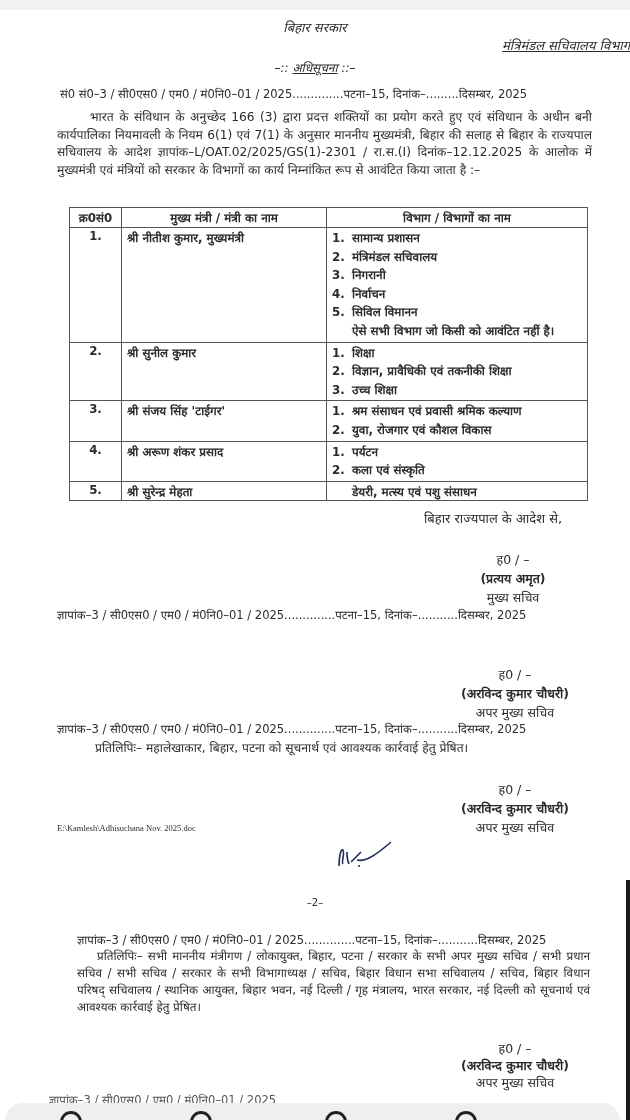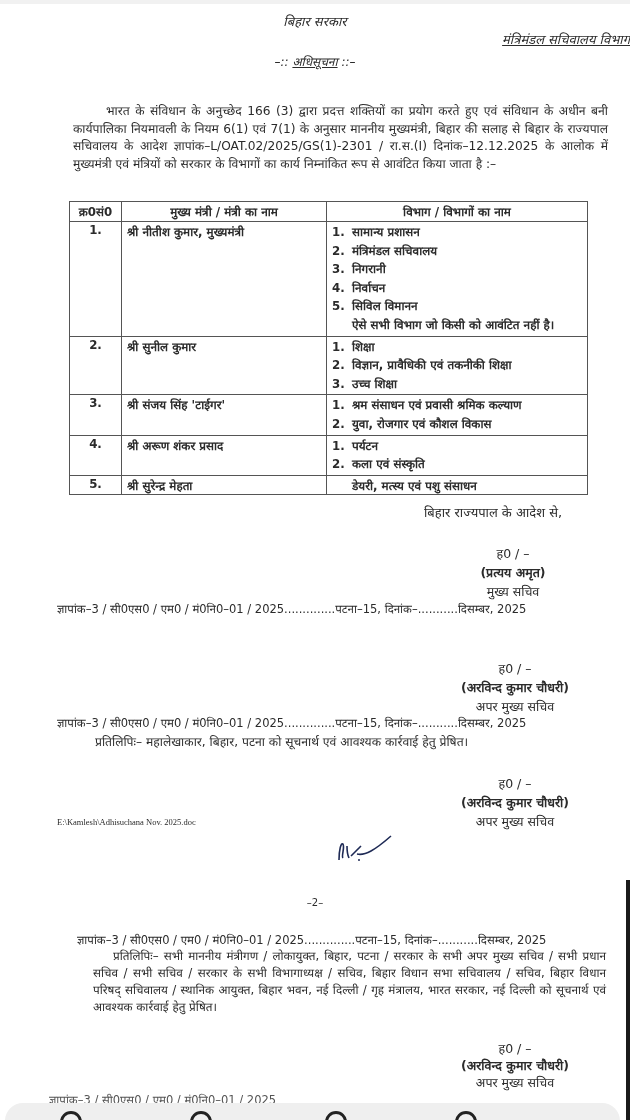--- a/index.html
+++ b/index.html
@@ -1,33 +1,33 @@
 <!DOCTYPE html>
 <html><head>
 <meta charset="utf-8">
 <style>
   * { box-sizing: border-box; margin: 0; padding: 0; }
   html, body { width: 630px; height: 1120px; overflow: hidden; background: #f1f1f1; }
   body { font-family: "DejaVu Sans", "Liberation Sans", sans-serif; color: #2b2b2b; position: relative; }
 
   .page { position: absolute; left: 0; width: 630px; background: #ffffff; }
-  .page1 { top: 4px; height: 1096px; }
+  .page1 { top: 10px; height: 1096px; }
   .page2 { top: 880px; height: 240px; border-right: 4px solid #1a1a1a; }
 
   .hdr { position: absolute; left: 0; width: 630px; text-align: center; font-style: italic; }
   .hdr-title { top: 8px; font-size: 13px; }
   .hdr-dept { top: 26px; font-size: 13px; text-align: right; }
   .hdr-dept span { text-decoration: underline; }
   .hdr-notif { top: 49px; font-size: 12px; }
   .hdr-notif .u { text-decoration: underline; }
 
   .line { position: absolute; font-size: 12px; white-space: nowrap; line-height: 17px; }
   .memo { font-size: 11.5px; }
 
-  .para { position: absolute; left: 57px; width: 535px; font-size: 12.2px; line-height: 17.5px; text-align: justify; margin-left: 16px; }
+  .para { position: absolute; left: 57px; width: 535px; font-size: 12.2px; line-height: 17.5px; text-align: justify; }
   .para .indent { display: inline-block; width: 33px; }
 
   table.alloc { position: absolute; left: 69px; top: 197px; width: 519px; border-collapse: collapse; font-size: 11.8px; }
   table.alloc th, table.alloc td { border: 1px solid #555; vertical-align: top; padding: 1px 5px; font-weight: bold; }
   table.alloc th { text-align: center; height: 20px; }
   table.alloc td.sn { width: 52px; text-align: center; }
   table.alloc td.name { width: 205px; }
   table.alloc ol { list-style: none; }
   table.alloc li { line-height: 18.6px; }
   table.alloc li .n { display: inline-block; width: 20px; }
@@ -47,20 +47,21 @@
 </style>
 </head>
 <body>
 
 <div class="page page1">
 
   <div class="hdr hdr-title">बिहार सरकार</div>
   <div class="hdr hdr-dept"><span>मंत्रिमंडल सचिवालय विभाग</span></div>
   <div class="hdr hdr-notif"><span>–:: </span><span class="u">अधिसूचना</span><span> ::–</span></div>
 
+  <div class="line memo" style="left:60px; top:76px;">सं0 सं0–3 / सी0एस0 / एम0 / मं0नि0–01 / 2025..............पटना–15, दिनांक–.........दिसम्बर, 2025</div>
 
   <div class="para" style="top:99px;"><span class="indent"></span><span>भारत के संविधान के अनुच्छेद 166 (3) द्वारा प्रदत्त शक्तियों का प्रयोग करते हुए एवं संविधान के अधीन बनी कार्यपालिका नियमावली के नियम 6(1) एवं 7(1) के अनुसार माननीय मुख्यमंत्री, बिहार की सलाह से बिहार के राज्यपाल सचिवालय के आदेश ज्ञापांक–L/OAT.02/2025/GS(1)-2301 / रा.स.(I) दिनांक–12.12.2025 के आलोक में मुख्यमंत्री एवं मंत्रियों को सरकार के विभागों का कार्य निम्नांकित रूप से आवंटित किया जाता है :–</span></div>
 
   <table class="alloc">
     <thead>
       <tr>
         <th>क्र0सं0</th>
         <th>मुख्य मंत्री / मंत्री का नाम</th>
         <th>विभाग / विभागों का नाम</th>
       </tr>

